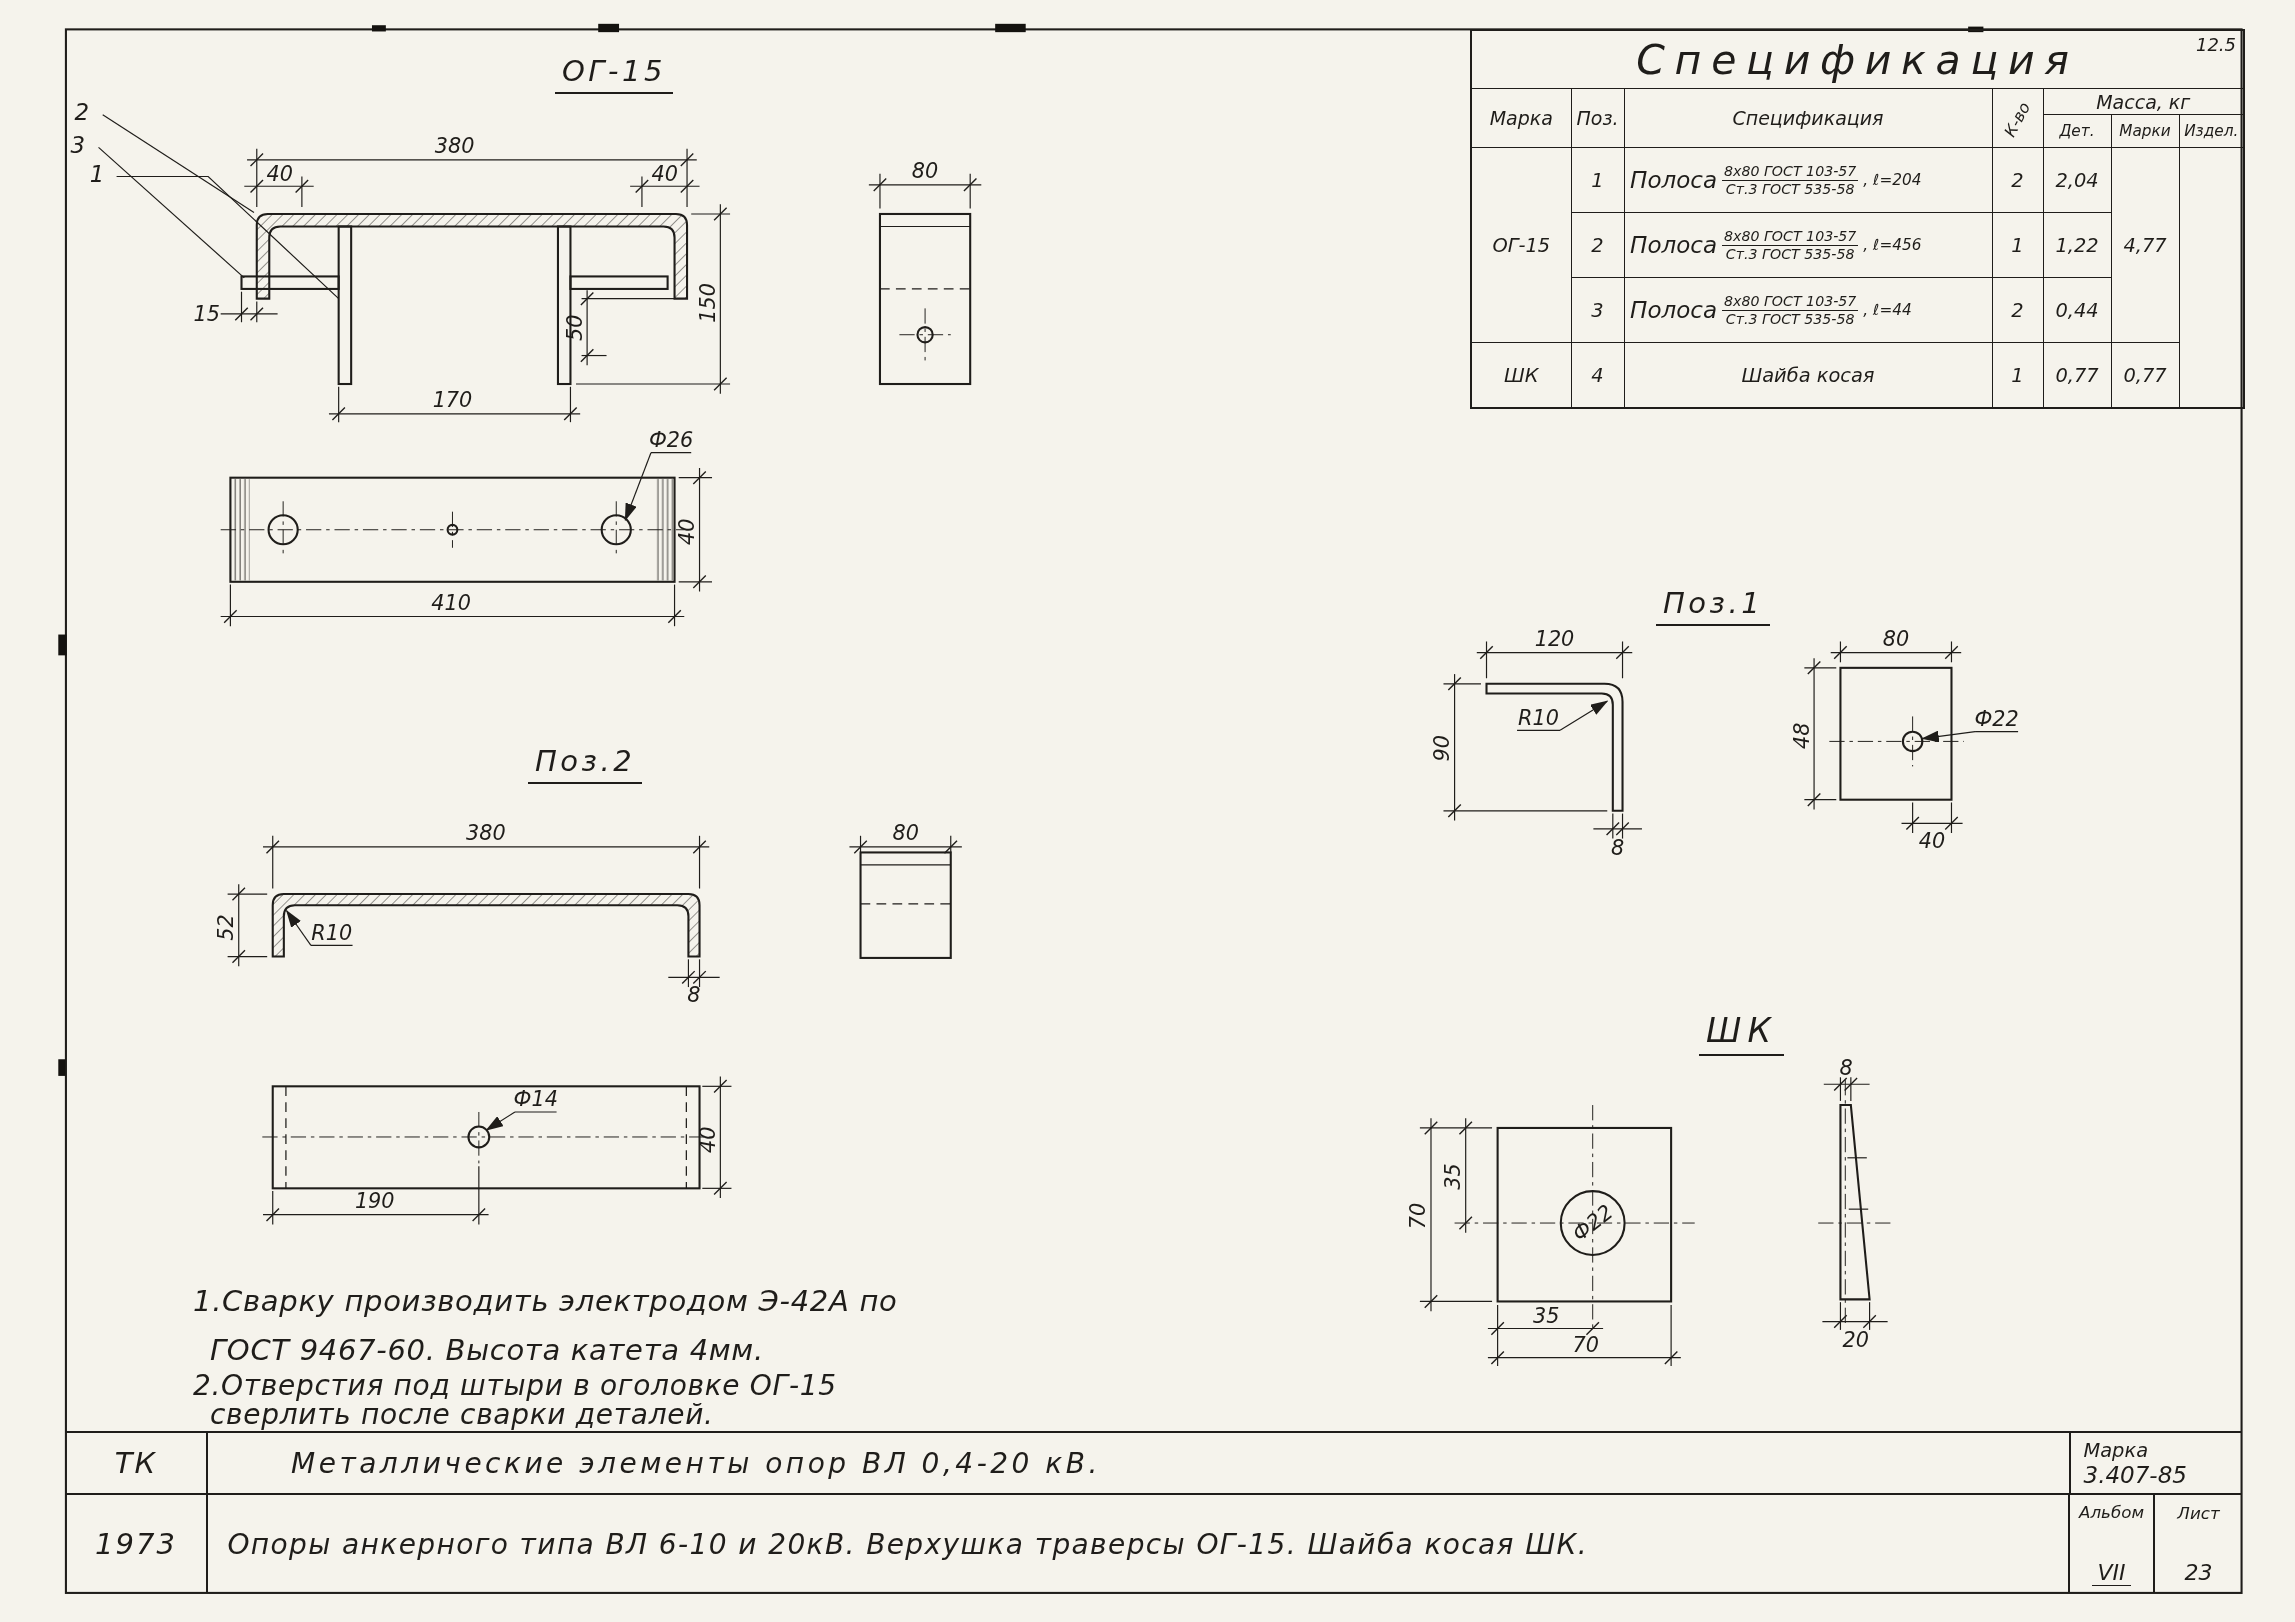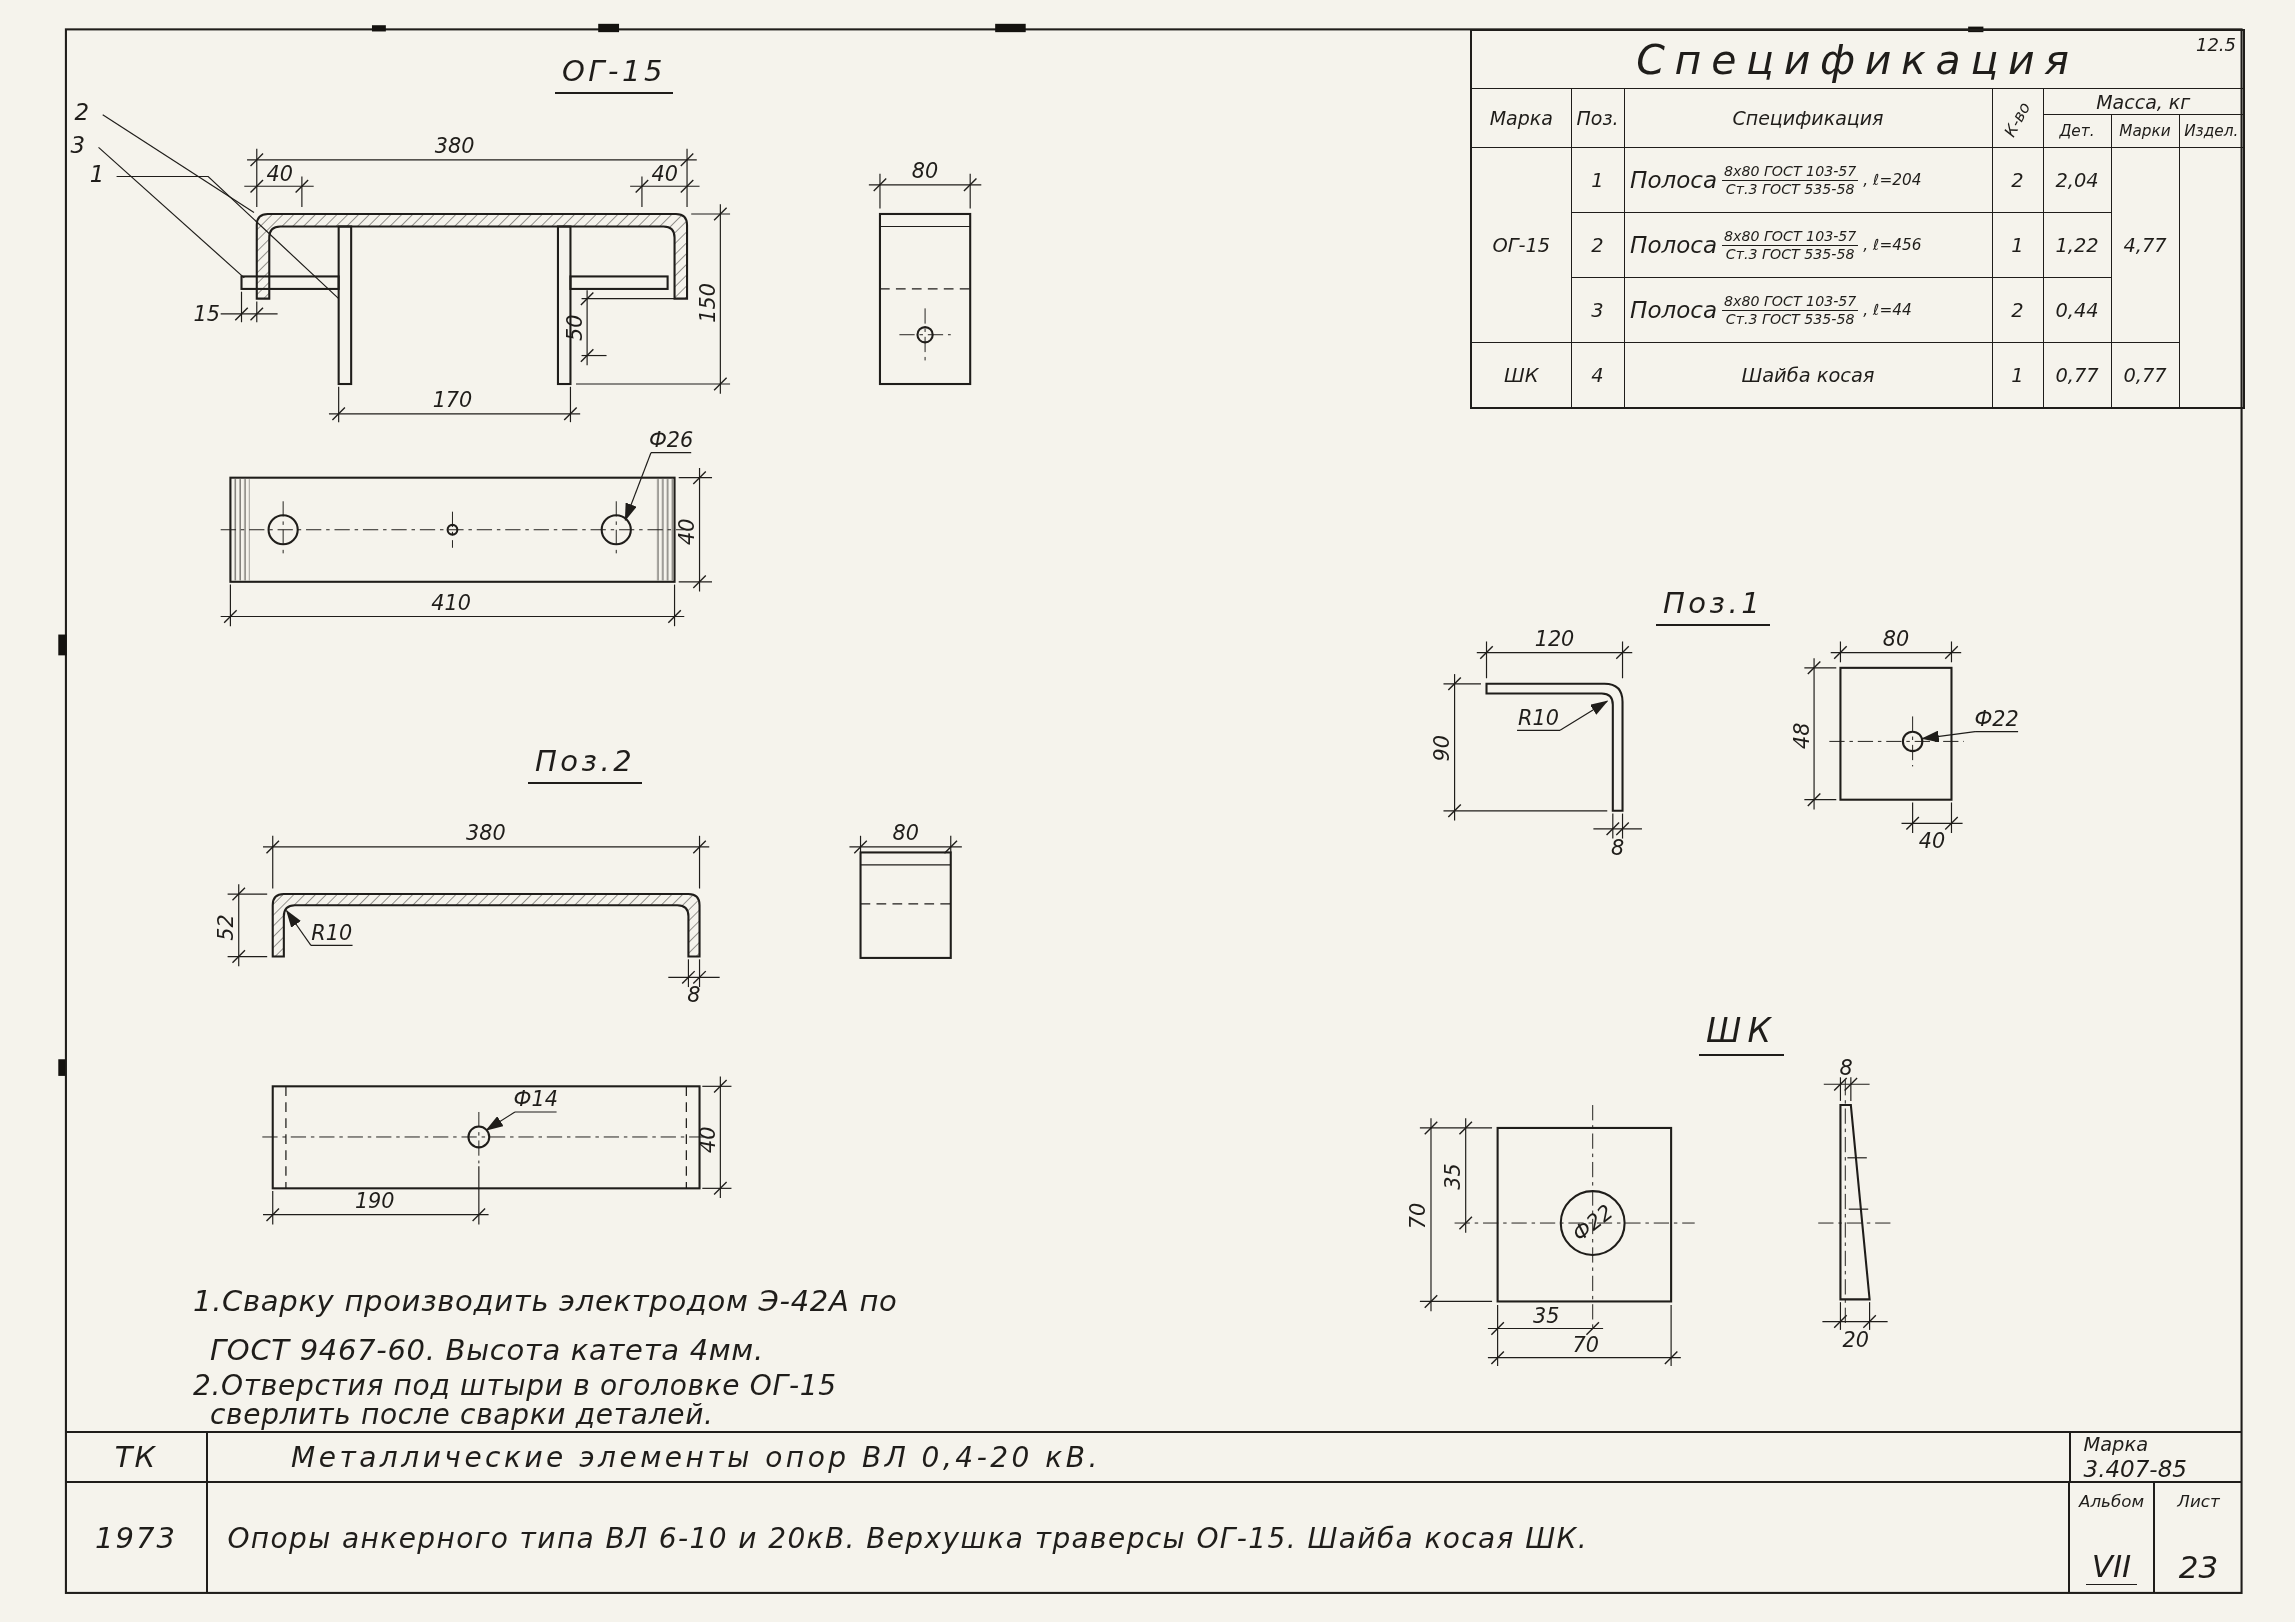--- a/index.html
+++ b/index.html
@@ -39,33 +39,33 @@
   .nm{font-size:23px;white-space:nowrap;}
   .frac{display:inline-flex;flex-direction:column;line-height:1.18;font-size:14.2px;white-space:nowrap;}
   .fr-t{border-bottom:1.4px solid #1f1d1a;padding:0 2.1px;}
   .fr-b{padding:0 2.1px;}
   .tail{font-size:15.3px;white-space:nowrap;}
   .nm-solo{text-align:left;padding-left:9.7px;font-size:20px;}
 
   
   .tb{position:absolute;left:66px;top:1431px;width:2176px;height:162px;border-top:2.1px solid #1f1d1a;display:flex;flex-direction:column;box-sizing:border-box;}
   .tb-row{display:flex;box-sizing:border-box;}
-  .tb-r1{height:50px;border-bottom:2.1px solid #1f1d1a;}
+  .tb-r1{height:62px;border-bottom:2.1px solid #1f1d1a;}
   .tb-r2{flex:1;}
   .tb-c{border-right:2.1px solid #1f1d1a;display:flex;align-items:center;justify-content:center;box-sizing:border-box;}
   .tb-tk{width:142px;font-size:29px;letter-spacing:2.1px;}
   .tb-main1{flex:1;justify-content:flex-start;padding-left:83px;font-size:28px;letter-spacing:3.5px;white-space:nowrap;}
   .tb-main2{flex:1;justify-content:flex-start;padding-left:19.4px;font-size:28px;letter-spacing:1.4px;white-space:nowrap;}
   .tb-ser{width:171px;flex-direction:column;align-items:flex-start;justify-content:center;padding-left:12.5px;border-right:none;}
   .ser-l{font-size:19.4px;}
   .ser-v{font-size:23px;}
   .tb-alb{width:85px;flex-direction:column;justify-content:center;gap:1.4px;}
   .tb-sht{width:87px;flex-direction:column;justify-content:center;gap:1.4px;border-right:none;}
   .lbl{font-size:16.7px;}
-  .val{font-size:31px;margin-top:36px;}
+  .val{font-size:22px;margin-top:36px;}
   .und{border-bottom:1.7px solid #1f1d1a;padding:0 5.6px;}
 </style>
 </head>
 <body>
 
 <div class="sheet">
 
 <svg width="2295" height="1623" viewBox="0 0 3307 2338" xmlns="http://www.w3.org/2000/svg">
   <defs>
     <pattern id="hatch" width="11" height="11" patternUnits="userSpaceOnUse" patternTransform="rotate(45)">

